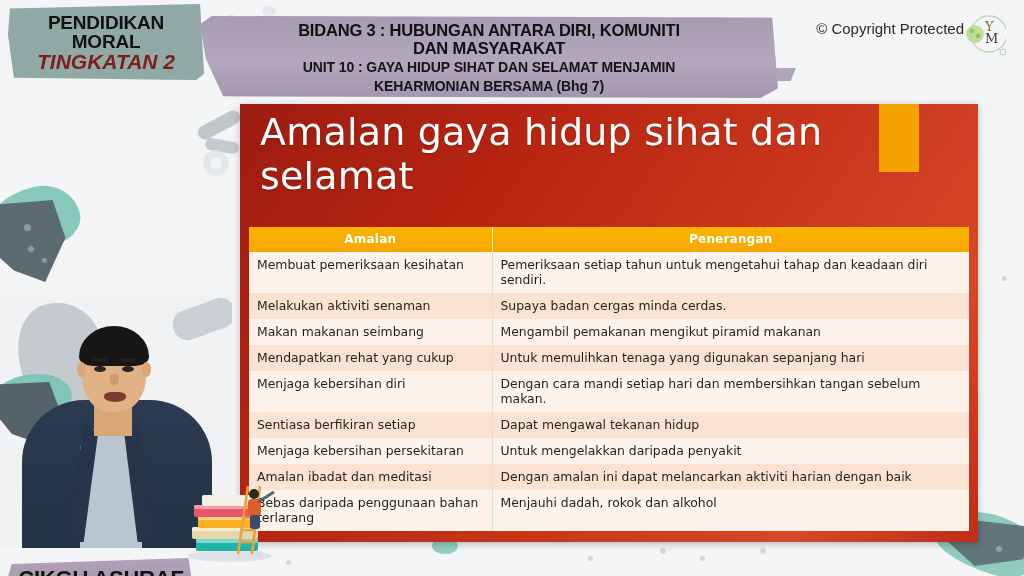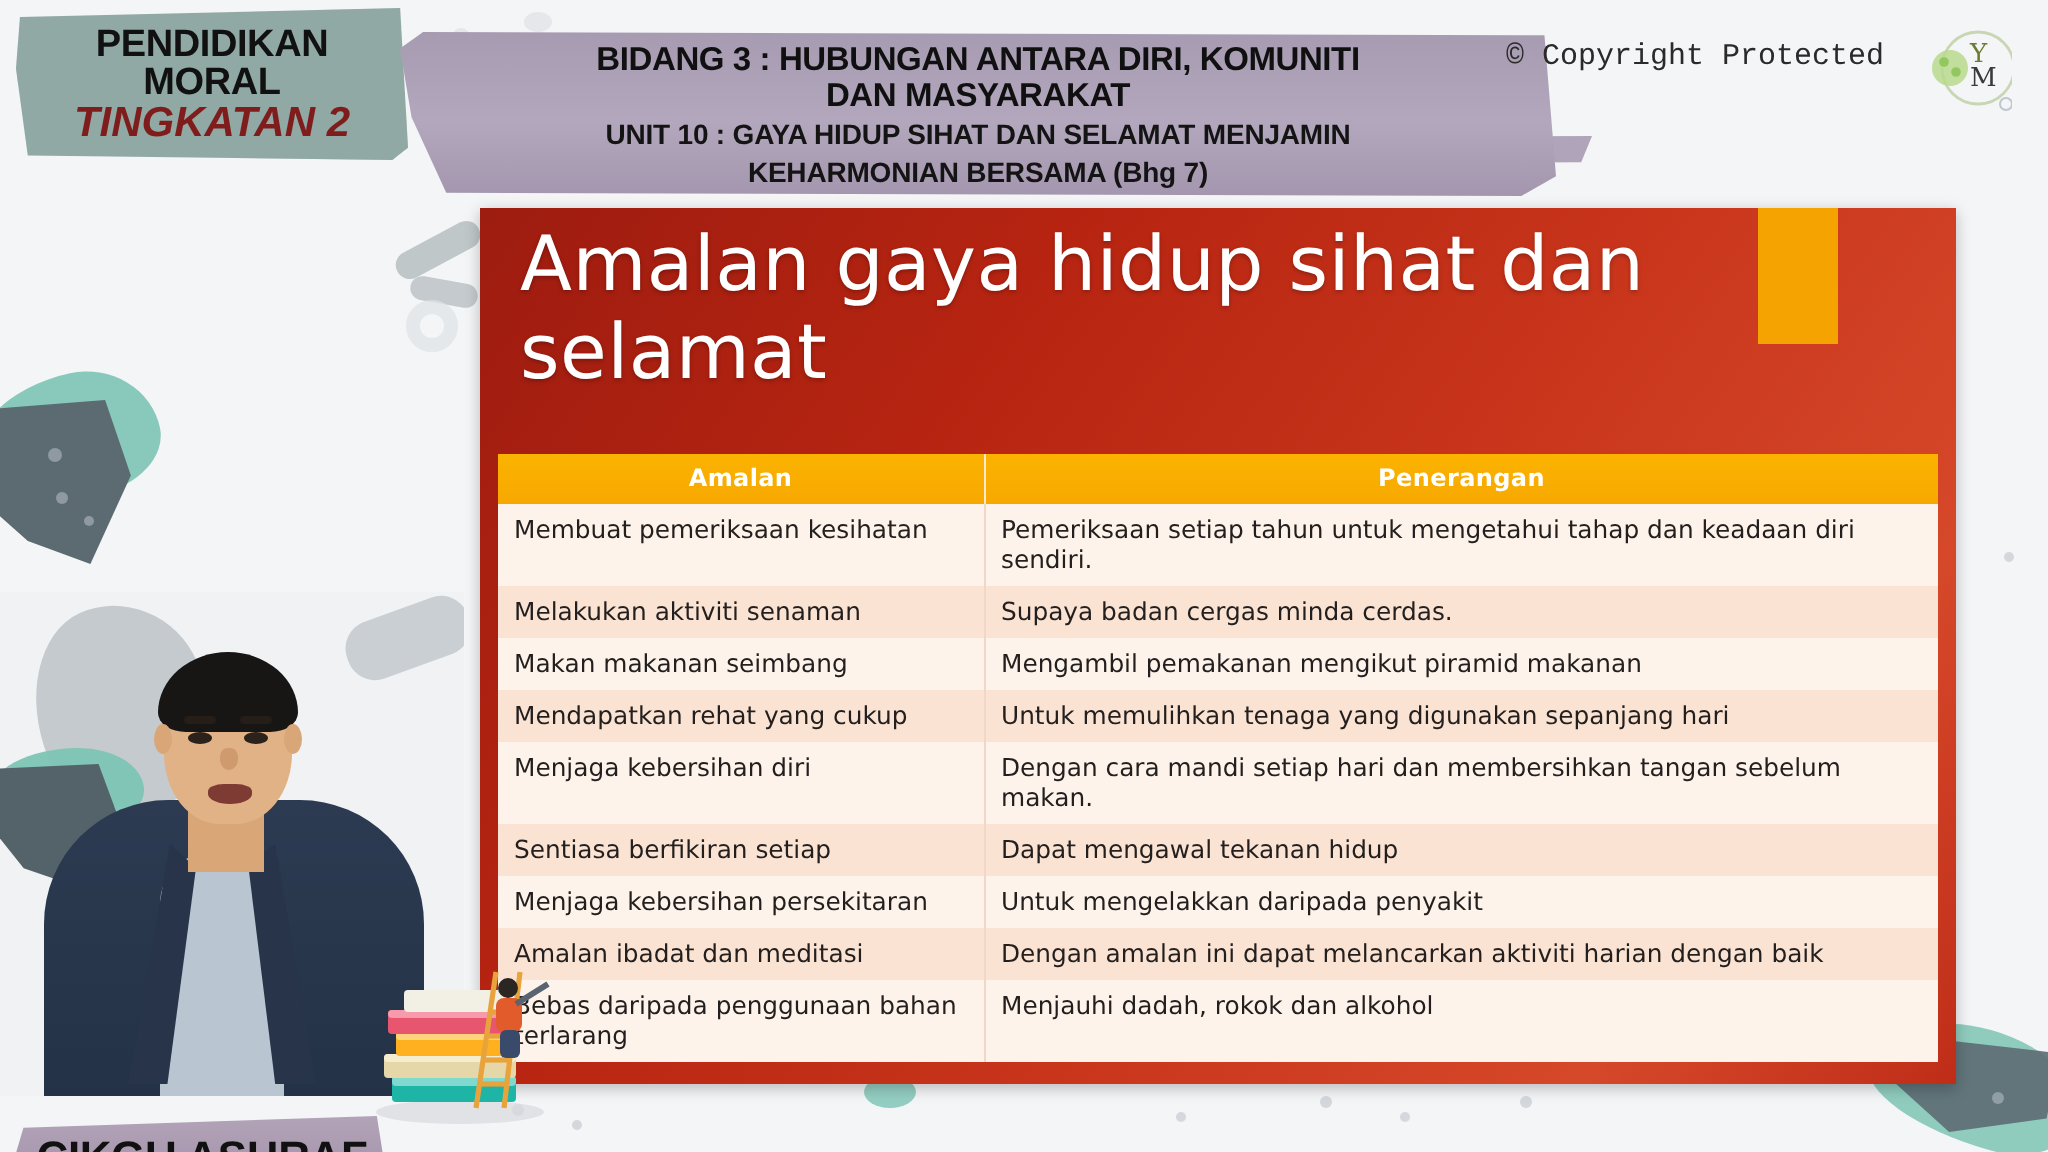--- a/index.html
+++ b/index.html
@@ -107,23 +107,23 @@
   }
   #topic-shadow {
     position: absolute; left: 256px; top: 68px;
     width: 540px; height: 16px;
     background: #a79bb2; opacity: .9;
     clip-path: polygon(0% 16%, 100% 0%, 99% 82%, 2% 100%);
   }
 
   
   #copyright {
-    position: absolute; right: 82px; top: 20px;
+    position: absolute; right: 60px; top: 20px;
     font-size: 15px; color: #2a2a2a;
-    font-family: Liberation Mono, monospace;
+    font-family: Liberation Sans, sans-serif;
     white-space: nowrap;
   }
   #logo-mark {
     position: absolute; right: 18px; top: 14px;
     width: 48px; height: 44px;
   }
 
   
   #slide {
     position: absolute; left: 240px; top: 104px;

